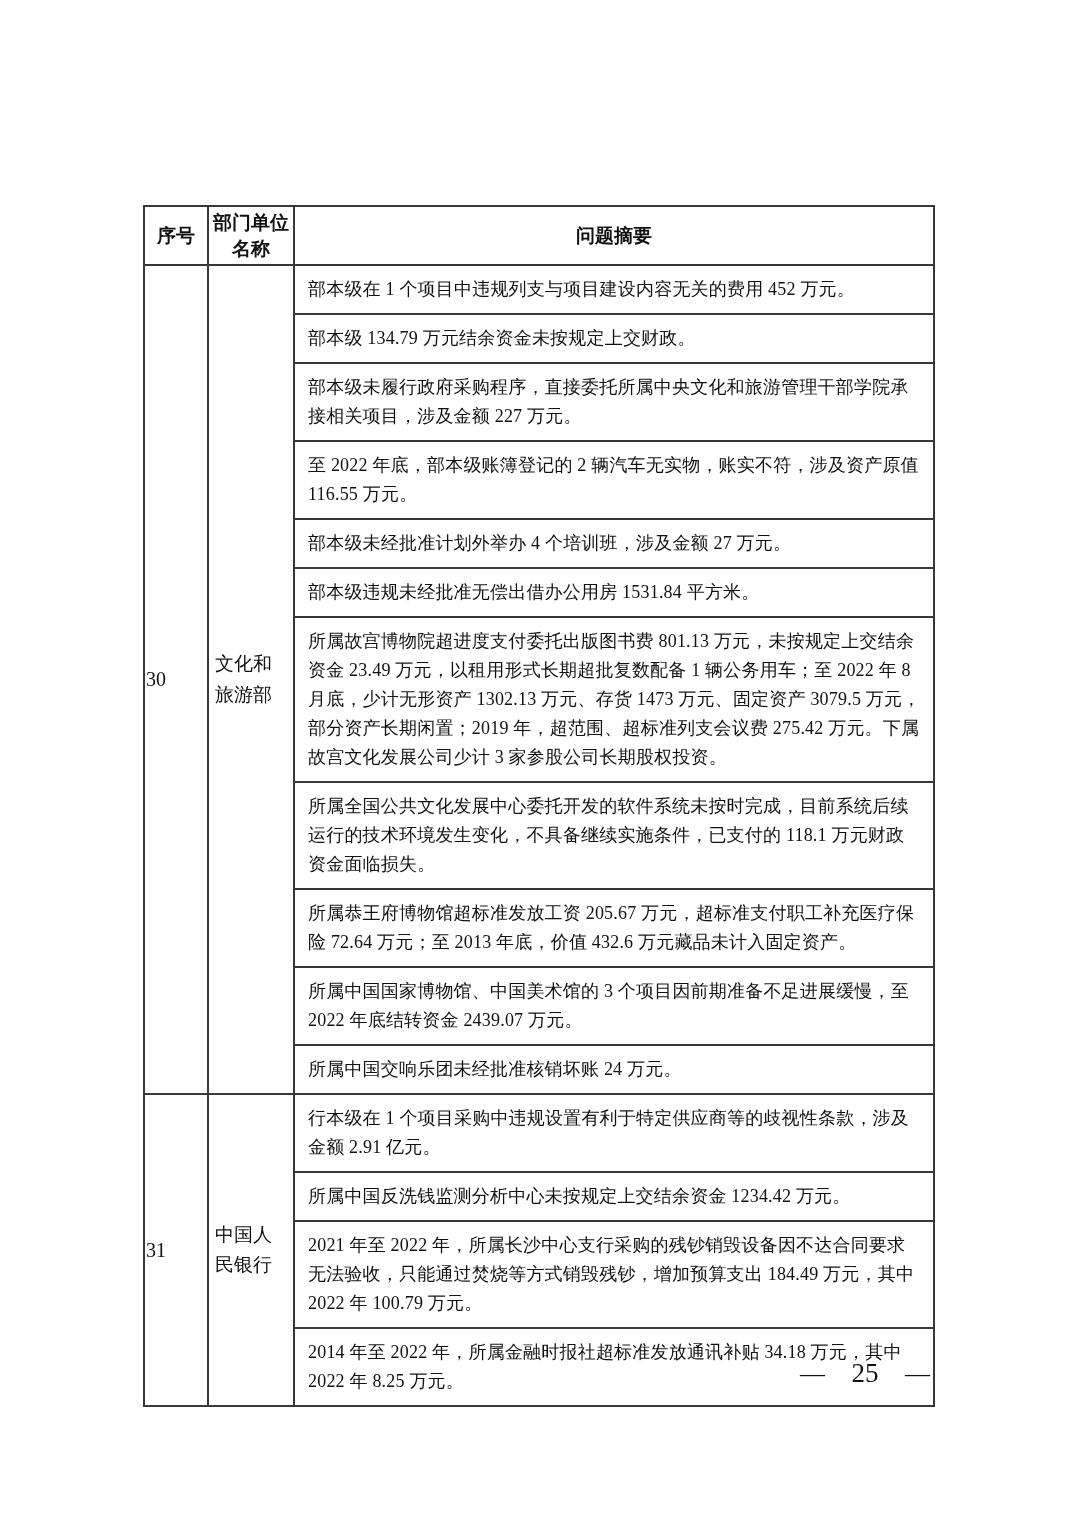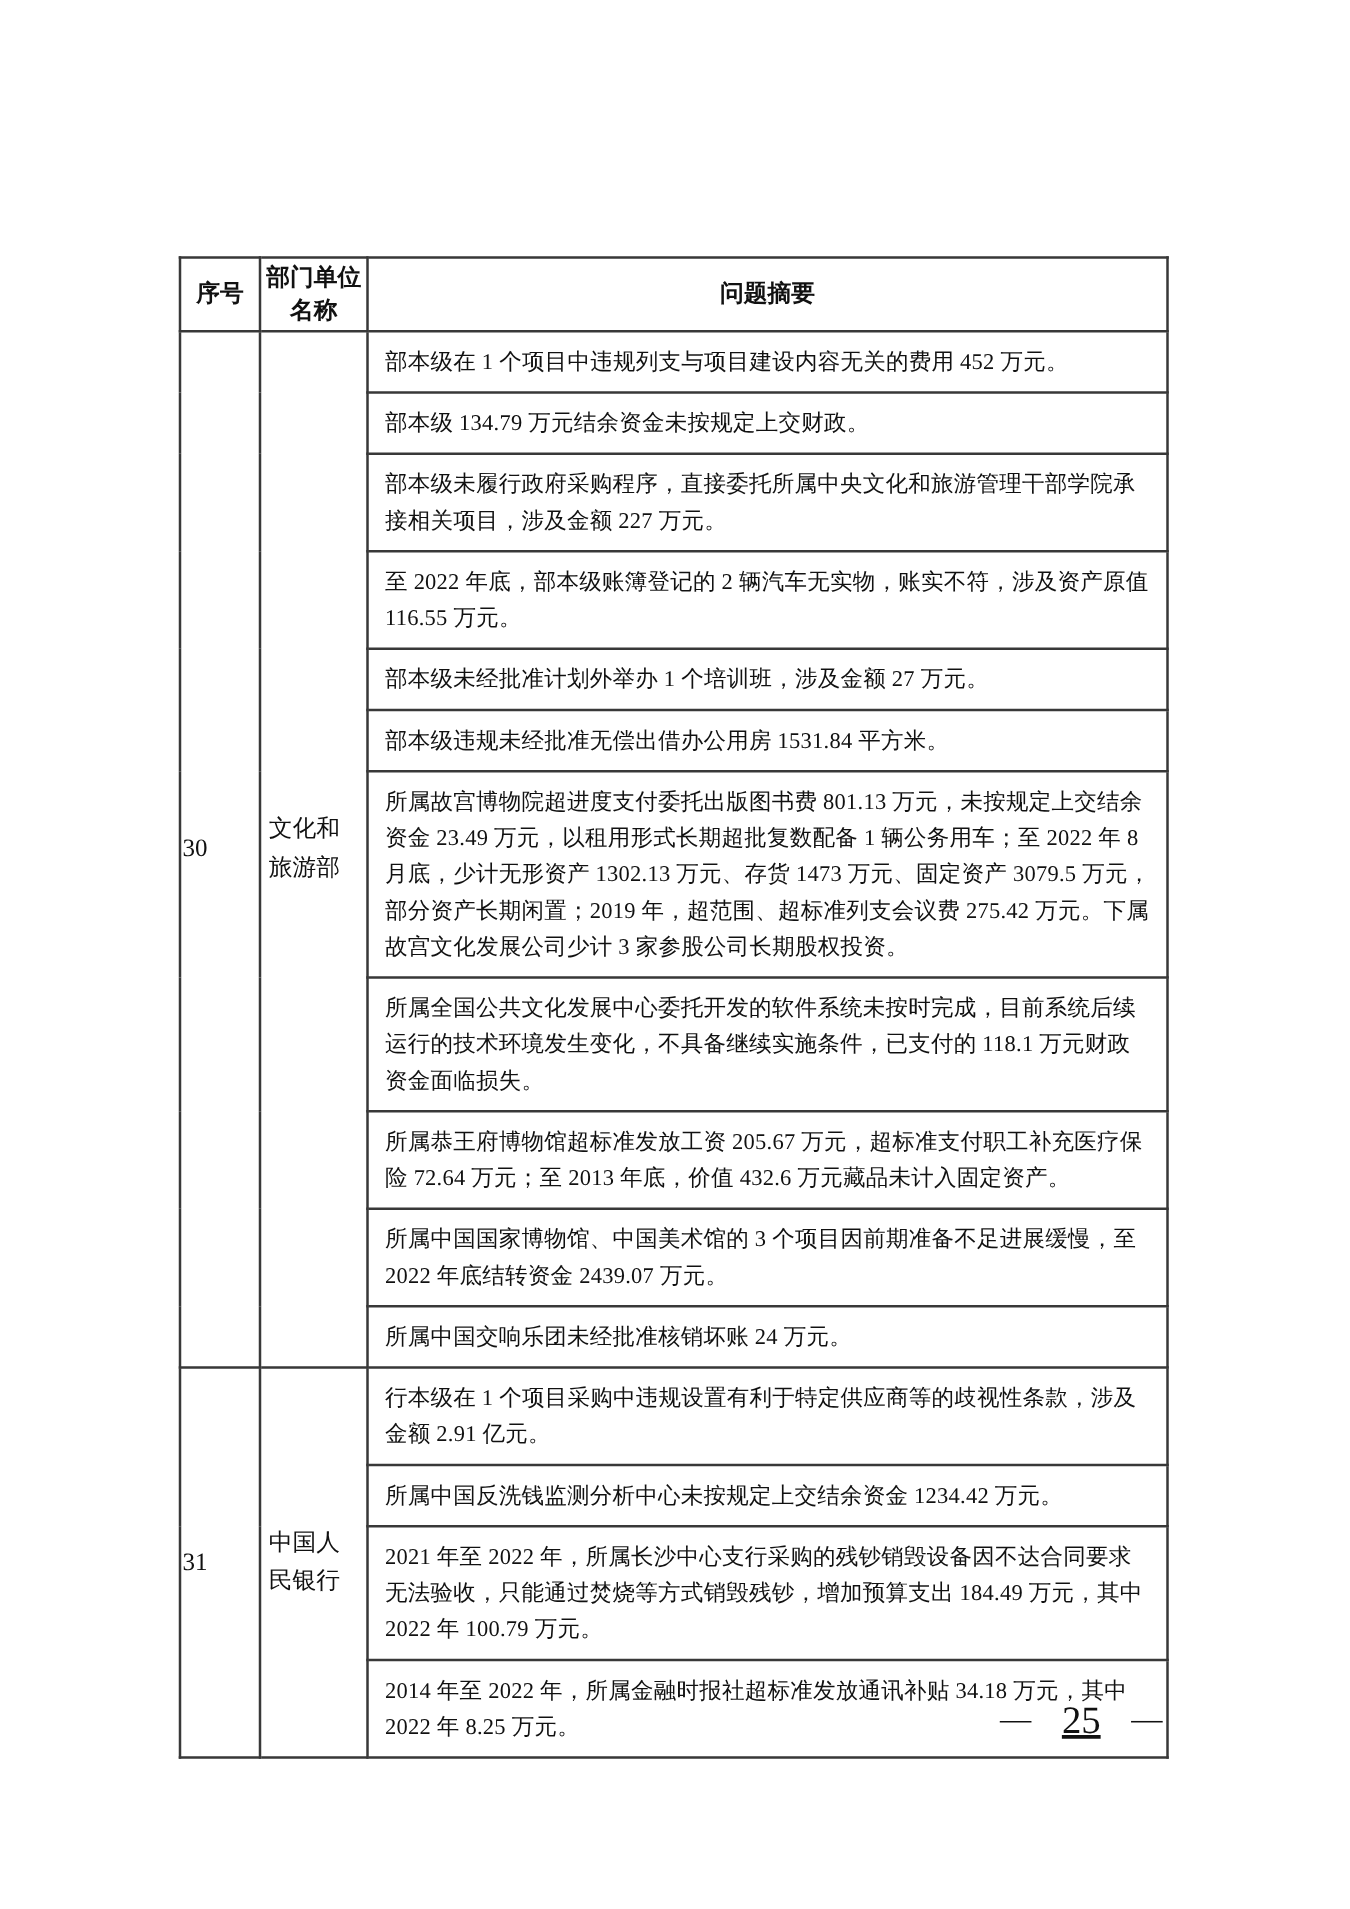--- a/index.html
+++ b/index.html
@@ -73,21 +73,21 @@
     top: 1358px;
     left: 800px;
     width: 130px;
     font-size: 25px;
     color: #111;
     display: flex;
     align-items: center;
     justify-content: space-between;
     font-family: "Liberation Serif", "DejaVu Serif", serif;
   }
-  .page-footer .num { font-size: 31px; text-decoration: underline; }
+  .page-footer .num { font-size: 27px; }
 </style>
 </head>
 <body>
 
 <div class="page">
 
   <div class="table-wrap">
     <table class="doc-table">
       <colgroup>
         <col style="width:64px">
@@ -112,21 +112,21 @@
         <tr>
           <td class="issue-cell">部本级 134.79 万元结余资金未按规定上交财政。</td>
         </tr>
         <tr>
           <td class="issue-cell">部本级未履行政府采购程序，直接委托所属中央文化和旅游管理干部学院承接相关项目，涉及金额 227 万元。</td>
         </tr>
         <tr>
           <td class="issue-cell">至 2022 年底，部本级账簿登记的 2 辆汽车无实物，账实不符，涉及资产原值 116.55 万元。</td>
         </tr>
         <tr>
-          <td class="issue-cell">部本级未经批准计划外举办 1 个培训班，涉及金额 27 万元。</td>
+          <td class="issue-cell">部本级未经批准计划外举办 4 个培训班，涉及金额 27 万元。</td>
         </tr>
         <tr>
           <td class="issue-cell">部本级违规未经批准无偿出借办公用房 1531.84 平方米。</td>
         </tr>
         <tr>
           <td class="issue-cell">所属故宫博物院超进度支付委托出版图书费 801.13 万元，未按规定上交结余资金 23.49 万元，以租用形式长期超批复数配备 1 辆公务用车；至 2022 年 8 月底，少计无形资产 1302.13 万元、存货 1473 万元、固定资产 3079.5 万元，部分资产长期闲置；2019 年，超范围、超标准列支会议费 275.42 万元。下属故宫文化发展公司少计 3 家参股公司长期股权投资。</td>
         </tr>
         <tr>
           <td class="issue-cell">所属全国公共文化发展中心委托开发的软件系统未按时完成，目前系统后续运行的技术环境发生变化，不具备继续实施条件，已支付的 118.1 万元财政资金面临损失。</td>
         </tr>

